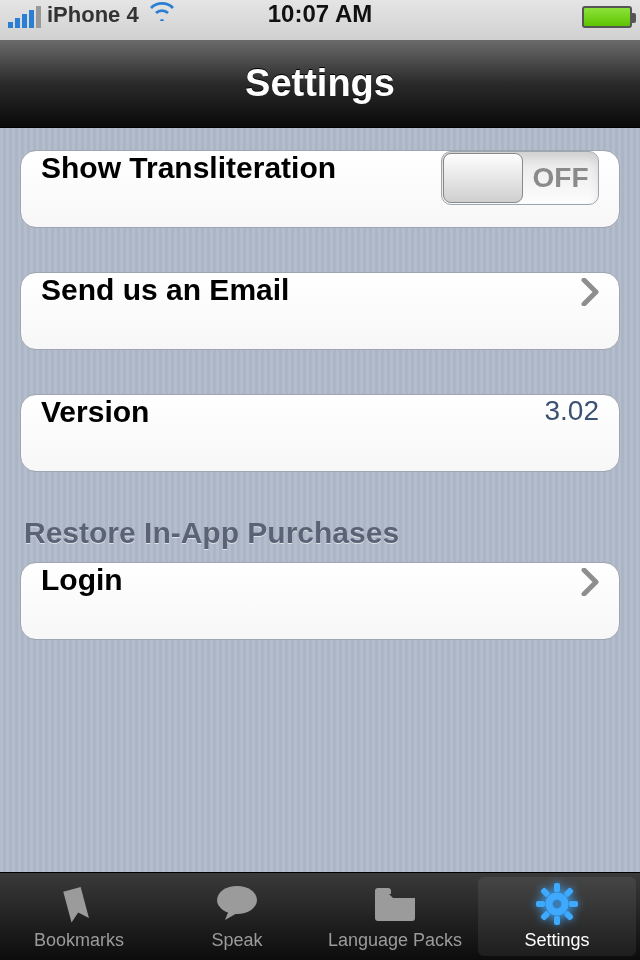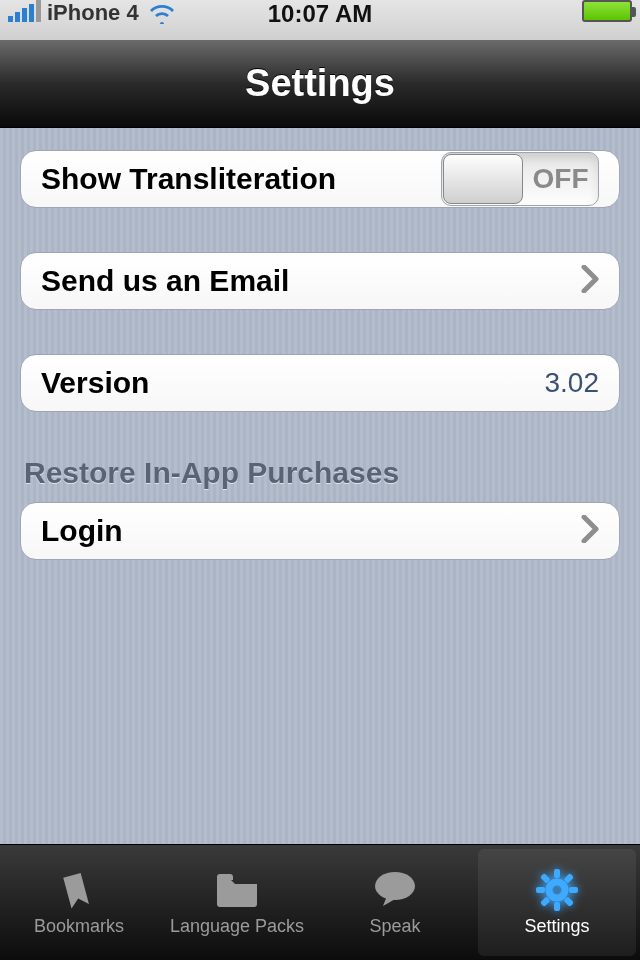--- a/index.html
+++ b/index.html
@@ -7,22 +7,22 @@
       width: 640px;
       height: 960px;
       font-family: Helvetica, Arial, sans-serif;
       overflow: hidden;
       background: repeating-linear-gradient(90deg, #b4bdcc 0px, #b4bdcc 3px, #acb5c5 3px, #acb5c5 6px);
     }
     .status-bar {
       height: 40px;
       background: linear-gradient(#e5e5e5, #d0d0d0);
       display: flex;
-      align-items: flex-start;
-      padding: 0 8px;
+      align-items: flex-end;
+      padding: 12px 8px;
       font-size: 22px;
       font-weight: bold;
       color: #333;
       position: relative;
     }
     .signal-bars { display: flex; align-items: flex-end; gap: 2px; margin-right: 6px;}
     .sig-bar { width: 5px; background:#2a7fd4; }
     .sig-bar:nth-child(1){height:6px} .sig-bar:nth-child(2){height:10px}
     .sig-bar:nth-child(3){height:14px} .sig-bar:nth-child(4){height:18px}
     .sig-bar:nth-child(5){height:22px;background:#999}
@@ -46,22 +46,22 @@
       display: flex; align-items:center; justify-content:center;
       border-bottom: 1px solid #000;
     }
     .nav-title { font-size: 38px; font-weight: bold; text-shadow: 0 -1px 0 #000; }
 
     .content { padding: 22px 20px 0; }
     .cell {
       background: linear-gradient(#fff, #f7f7f7);
       border: 1px solid #9fa6b3;
       border-radius: 16px;
-      height: 58px;
-      display:flex; align-items:center;
+      height: 78px;
+      display:flex; align-items:flex-start;
       padding: 0 20px;
       font-size: 30px;
       font-weight: bold;
       color: #000;
       margin-bottom: 44px;
       box-shadow: inset 0 1px 0 #fff;
     }
     .cell .label { flex: 1; }
     .toggle {
       width: 158px; height: 54px;
@@ -86,21 +86,21 @@
     .value { color:#3a5174; font-weight:normal; font-size:28px;margin-left:38px;}
     .section-header {
       color:#5a6375; font-size:30px; font-weight:bold;
       text-shadow: 0 1px 0 rgba(255,255,255,0.6);
       margin: 16px 4px 12px;
     }
     .login-cell { margin-bottom:0;gap:38px; }
 
     .tab-bar {
       position: absolute; bottom:0; left:0; right:0;
-      height: 116px;
+      height: 88px;
       background: linear-gradient(#3a3a3a, #0c0c0c);
       border-top: 1px solid #000;
       display:flex;
     }
     .tab {
       flex:1; display:flex; flex-direction:column; align-items:center; justify-content:center;
       color:#9b9b9b; font-size:18px; gap:4px;
     }
     .tab.active {
       background: linear-gradient(#454545,#1e1e1e);
@@ -176,34 +176,34 @@
   <div class="tab">
     <span class="tab-icon">
       <svg width="40" height="40" viewBox="0 0 40 40">
           <path d="M8 4 h18 v32 l-9 -8 l-9 8 z" fill="#9b9b9b" transform="rotate(-15 20 20)"></path>
         </svg>
     </span>
     <span>Bookmarks</span>
   </div>
   <div class="tab">
     <span class="tab-icon">
-      <svg width="44" height="36" viewBox="0 0 44 36">
-          <path d="M2 8 h14 l4 4 h22 v20 a3 3 0 0 1 -3 3 h-34 a3 3 0 0 1 -3 -3 z M2 8 v-3 a3 3 0 0 1 3 -3 h10 a3 3 0 0 1 3 3 v3" fill="#9b9b9b"></path>
-        </svg>
-    </span>
-    <span>Language Packs</span>
-  </div>
-  <div class="tab">
-    <span class="tab-icon">
       <svg width="44" height="40" viewBox="0 0 44 40">
           <ellipse cx="22" cy="16" rx="20" ry="14" fill="#9b9b9b"></ellipse>
           <path d="M14 26 l-4 10 l14 -8 z" fill="#9b9b9b"></path>
         </svg>
     </span>
     <span>Speak</span>
+  </div>
+  <div class="tab">
+    <span class="tab-icon">
+      <svg width="44" height="36" viewBox="0 0 44 36">
+          <path d="M2 8 h14 l4 4 h22 v20 a3 3 0 0 1 -3 3 h-34 a3 3 0 0 1 -3 -3 z M2 8 v-3 a3 3 0 0 1 3 -3 h10 a3 3 0 0 1 3 3 v3" fill="#9b9b9b"></path>
+        </svg>
+    </span>
+    <span>Language Packs</span>
   </div>
   <div class="tab active">
     <span class="tab-icon">
       <svg width="44" height="44" viewBox="0 0 44 44">
         <g fill="#3da9ff">
           <circle cx="22" cy="22" r="8" fill="none" stroke="#3da9ff" stroke-width="7"></circle>
           <g>
             <rect x="19" y="1" width="6" height="9" rx="2"></rect>
             <rect x="19" y="34" width="6" height="9" rx="2"></rect>
             <rect x="1" y="19" width="9" height="6" rx="2"></rect>

